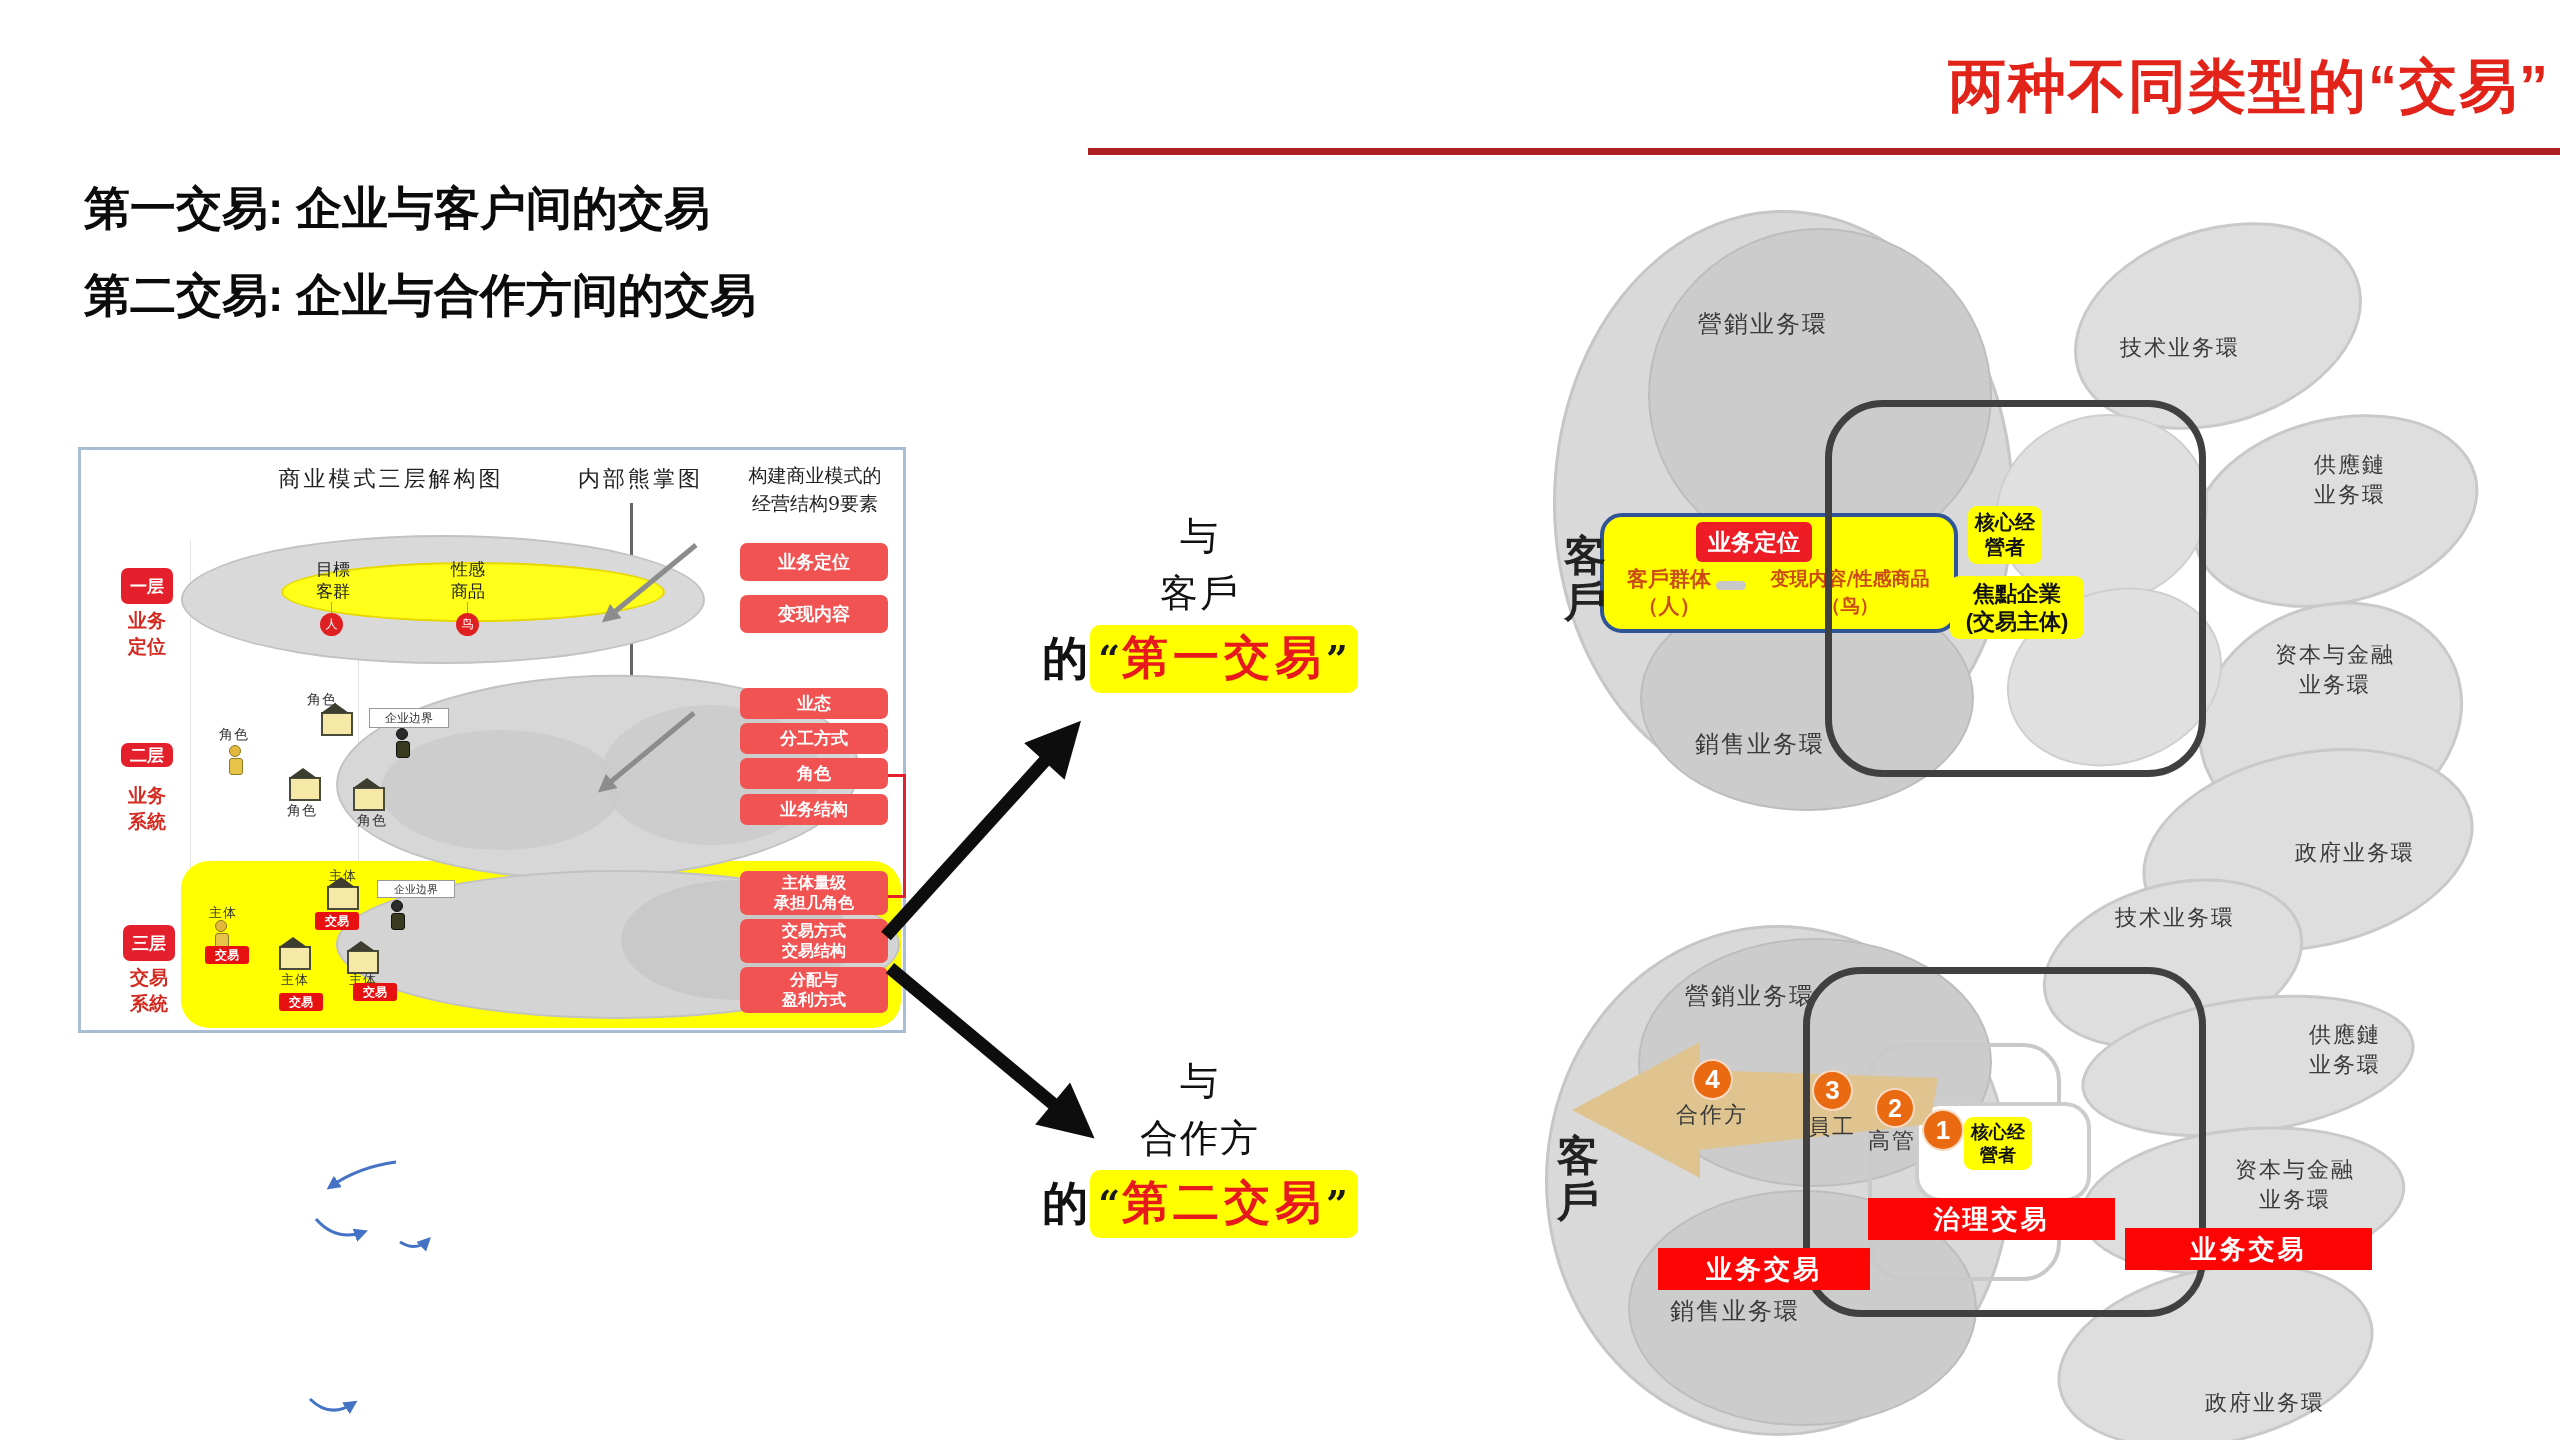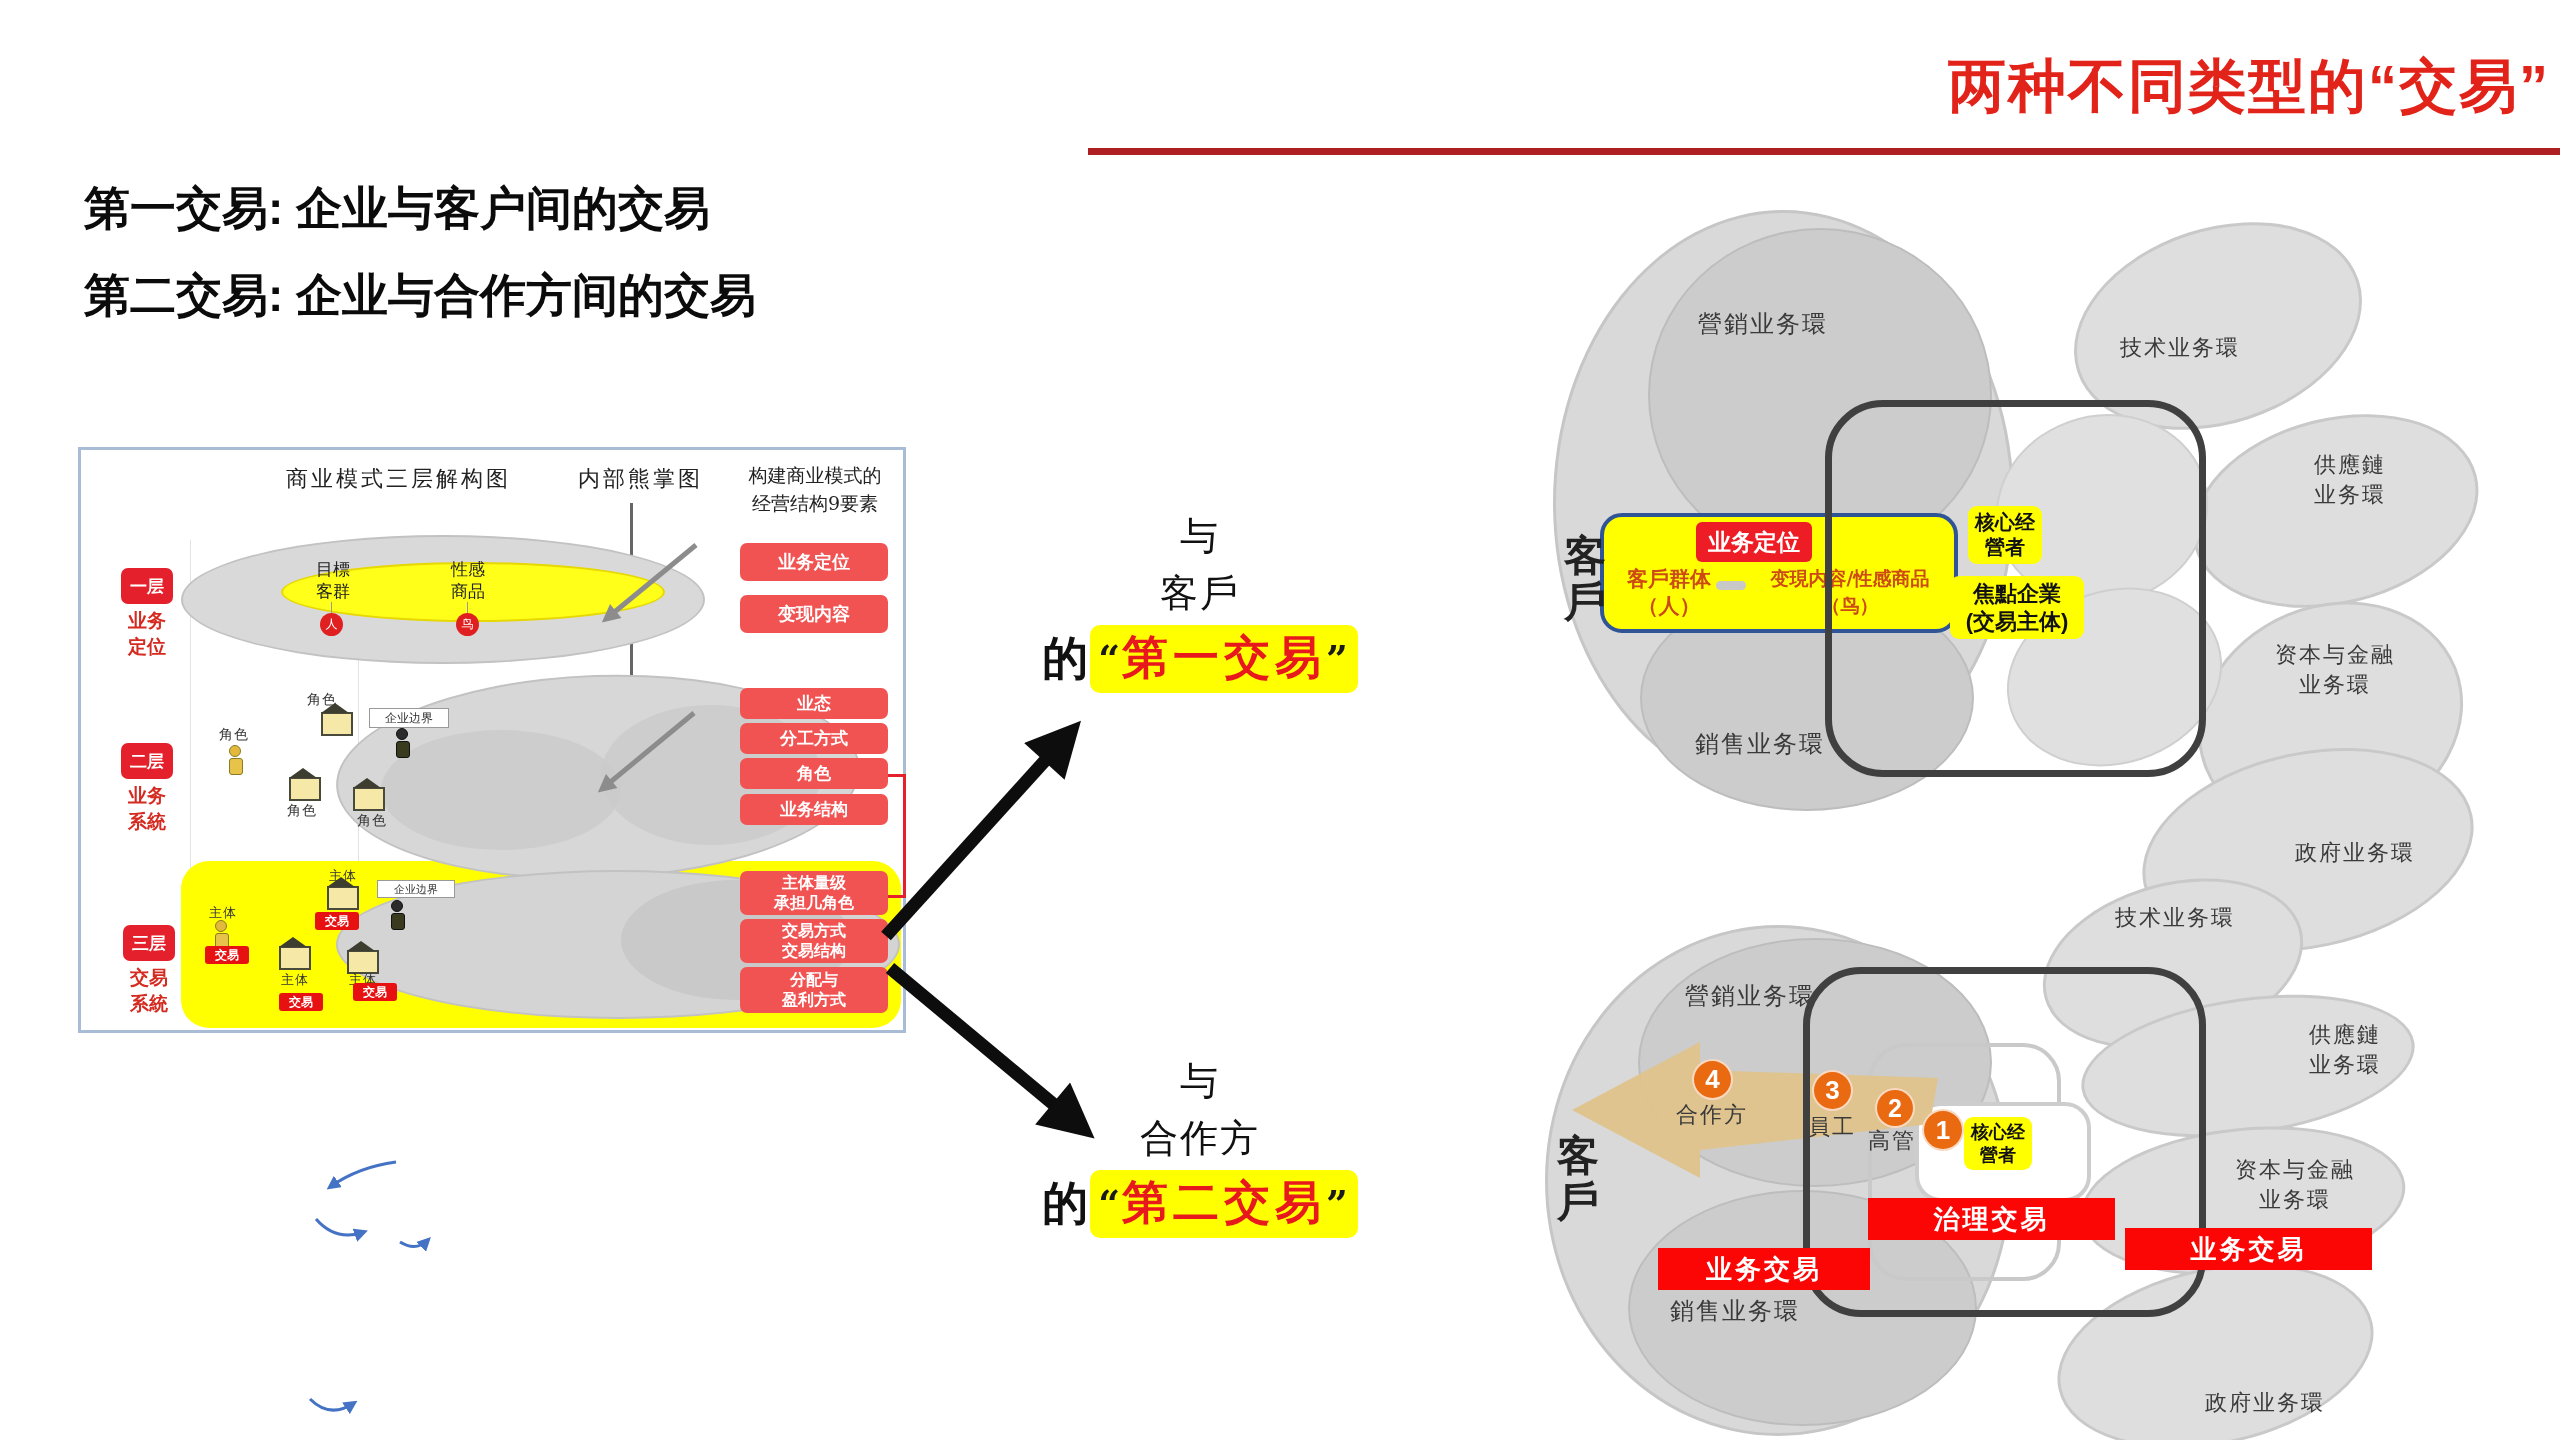--- a/index.html
+++ b/index.html
@@ -45,21 +45,21 @@
 <body>
 
 <div class="abs" style="left:1815px;top:48px;width:735px;text-align:right;font-size:58px;font-weight:bold;color:#e2231a;letter-spacing:2px;">两种不同类型的“交易”</div>
 <div class="abs" style="left:1088px;top:148px;width:1472px;height:7px;background:#ad1f23;"></div>
 
 <div class="abs" style="left:84px;top:178px;font-size:46px;font-weight:bold;color:#0b0b0b;">第一交易: 企业与客户间的交易</div>
 <div class="abs" style="left:84px;top:265px;font-size:46px;font-weight:bold;color:#0b0b0b;">第二交易: 企业与合作方间的交易</div>
 
 <div class="abs lbox" style="left:78px;top:447px;width:822px;height:580px;z-index:2;">
 
-  <div class="abs serif" style="left:190px;top:14px;width:240px;font-size:22px;letter-spacing:3px;text-align:right;color:#222;">商业模式三层解构图</div>
+  <div class="abs serif" style="left:190px;top:14px;width:240px;font-size:22px;letter-spacing:3px;text-align:center;color:#222;">商业模式三层解构图</div>
   <div class="abs serif" style="left:477px;top:14px;width:165px;font-size:22px;letter-spacing:3px;text-align:center;color:#222;">内部熊掌图</div>
   <div class="abs serif pre" style="left:648px;top:12px;width:172px;font-size:19px;text-align:center;line-height:1.45;color:#222;">构建商业模式的
 经营结构9要素</div>
 
   <div class="abs" style="left:109px;top:90px;width:1px;height:470px;background:#e3e3e3;"></div>
   <div class="abs" style="left:277px;top:90px;width:1px;height:470px;background:#e3e3e3;"></div>
 
   <div class="abs" style="left:549px;top:53px;width:3px;height:510px;background:#666;"></div>
 
   <div class="abs" style="left:100px;top:411px;width:720px;height:167px;background:#ffff00;border-radius:28px;"></div>
@@ -109,21 +109,21 @@
   <div class="abs mini-label serif" style="left:200px;top:521px;font-size:13px;">主体</div>
   <div class="abs trade-badge ctr" style="left:198px;top:543px;width:44px;height:18px;">交易</div>
 
   <div class="abs house" style="left:266px;top:500px;width:28px;height:20px;"></div>
   <div class="abs mini-label serif" style="left:268px;top:521px;font-size:13px;">主体</div>
   <div class="abs trade-badge ctr" style="left:272px;top:533px;width:44px;height:18px;">交易</div>
 
   <div class="abs wlabel" style="left:296px;top:430px;width:76px;height:16px;font-size:11px;line-height:16px;">企业边界</div>
   <div class="abs person dark" style="left:310px;top:450px;"></div>
 
-  <div class="abs red-badge ctr" style="left:40px;top:293px;width:52px;height:36px;font-size:17px;">二层</div>
+  <div class="abs red-badge ctr" style="left:40px;top:293px;width:52px;height:24px;font-size:17px;">二层</div>
   <div class="abs layer-name pre serif" style="left:36px;top:333px;width:60px;font-size:19px;">业务
 系統</div>
   <div class="abs red-badge ctr" style="left:42px;top:475px;width:52px;height:36px;font-size:17px;">三层</div>
   <div class="abs layer-name pre serif" style="left:38px;top:515px;width:60px;font-size:19px;">交易
 系統</div>
 
   <div class="abs btn ctr serif" style="left:659px;top:93px;width:148px;height:38px;font-size:18px;">业务定位</div>
   <div class="abs btn ctr serif" style="left:659px;top:145px;width:148px;height:38px;font-size:18px;">变现内容</div>
   <div class="abs btn ctr serif" style="left:659px;top:238px;width:148px;height:31px;font-size:17px;">业态</div>
   <div class="abs btn ctr serif" style="left:659px;top:273px;width:148px;height:31px;font-size:17px;">分工方式</div>

